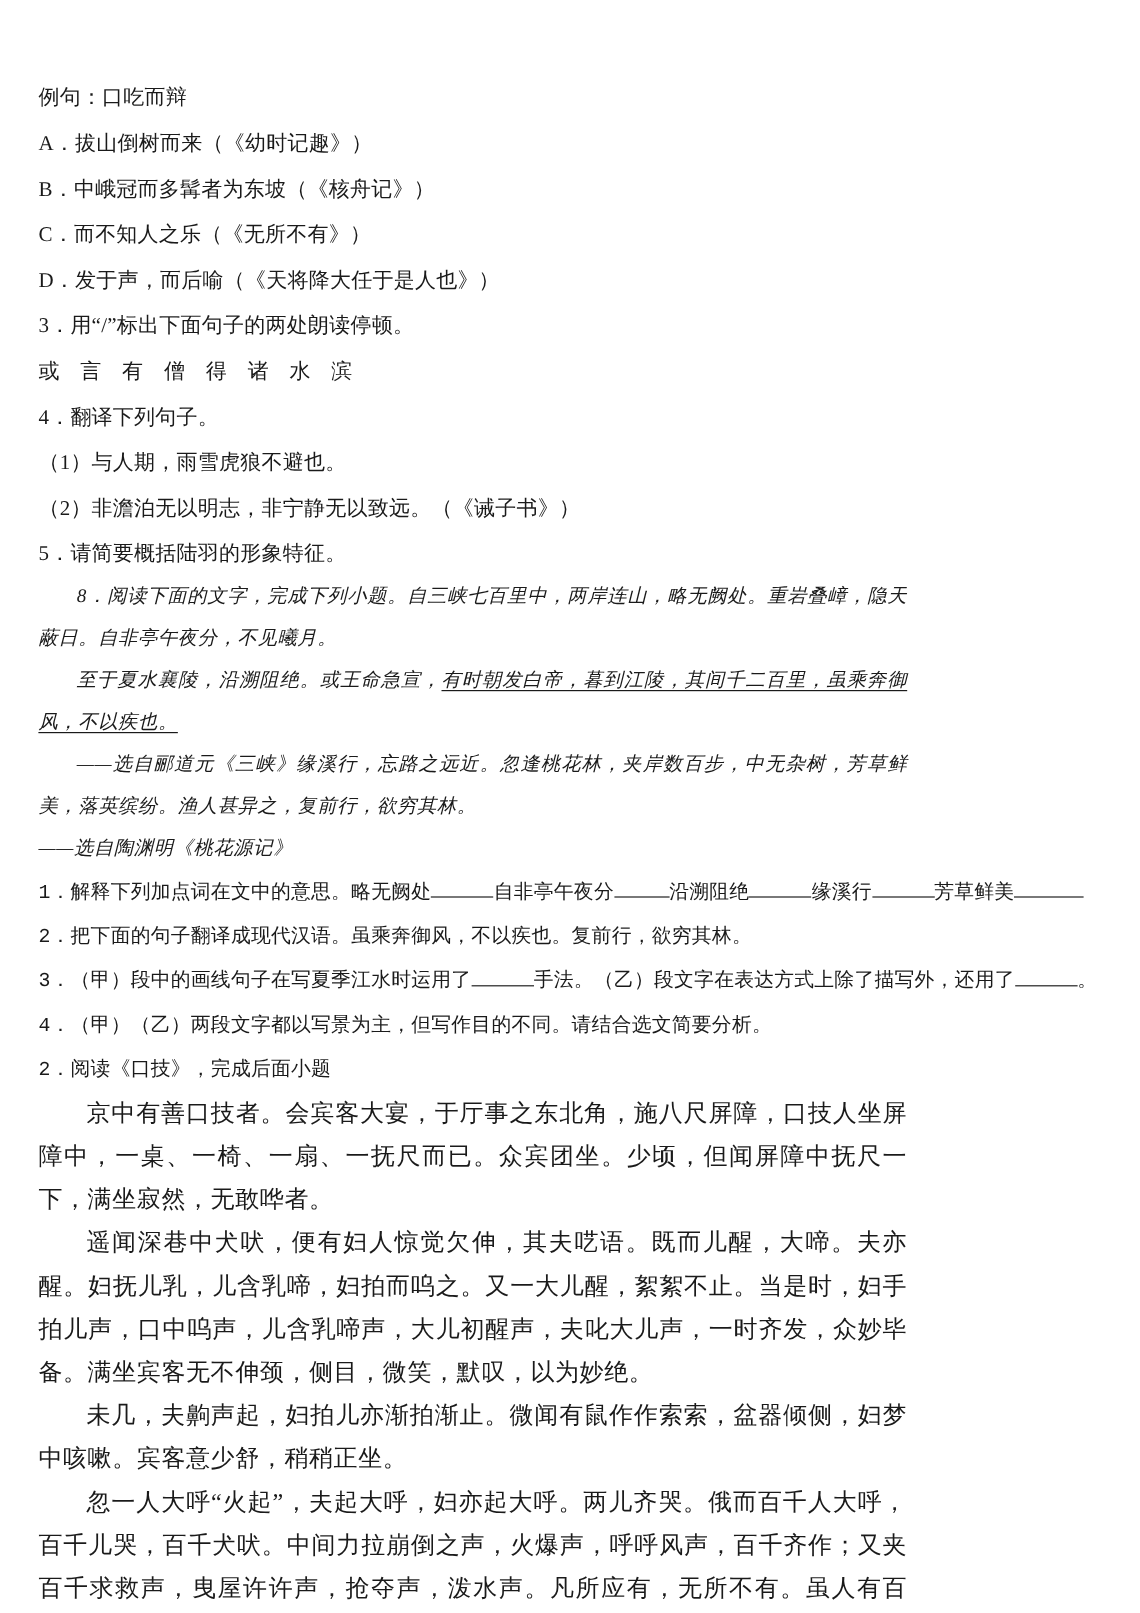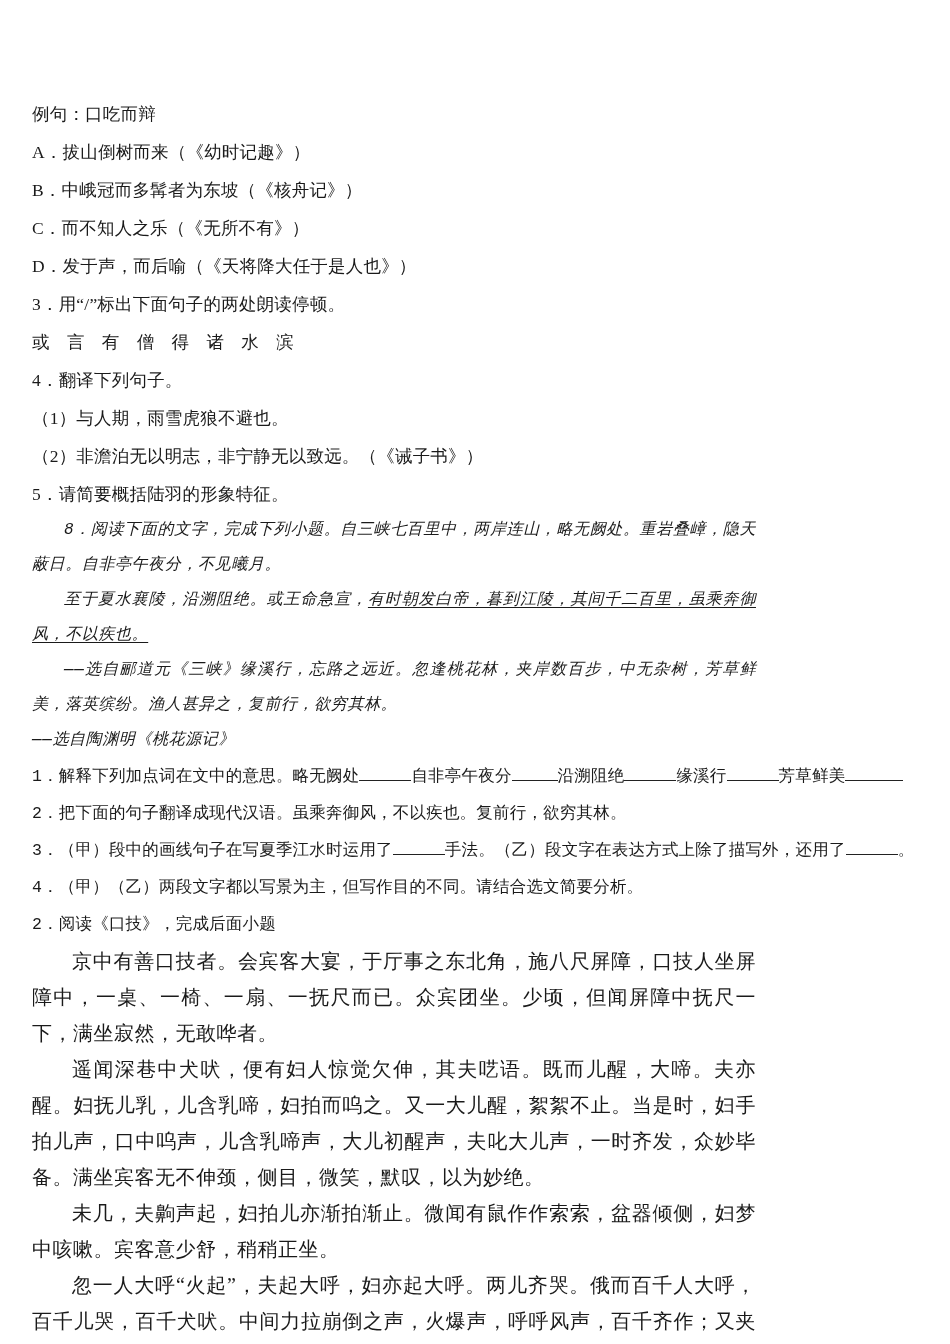--- a/index.html
+++ b/index.html
@@ -13,21 +13,21 @@
     font-family: "Liberation Serif", "DejaVu Serif", serif;
     color: #1a1a1a;
     overflow: hidden;
   }
 
   .page {
     position: relative;
     width: 788px;
     height: 1344px;
     box-sizing: border-box;
-    padding: 95px 32px 0 32px;
+    padding: 62px 32px 0 32px;
   }
 
   
   .sec-a {
     font-size: 17.5px;
     line-height: 38px;
     letter-spacing: 0.2px;
   }
   .sec-a p {
     margin: 0;
@@ -35,21 +35,21 @@
   }
   .sec-a .opt-label {
     font-family: "Liberation Serif", serif;
   }
   .spaced {
     letter-spacing: 6.5px;
   }
 
   
   .kai {
-    font-family: Liberation Mono, monospace;
+    font-family: Liberation Serif, serif;
     font-style: italic;
     font-size: 16px;
     line-height: 35px;
     text-align: justify;
     text-justify: inter-ideograph;
     letter-spacing: 0.6px;
   }
   .kai p {
     margin: 0;
   }

